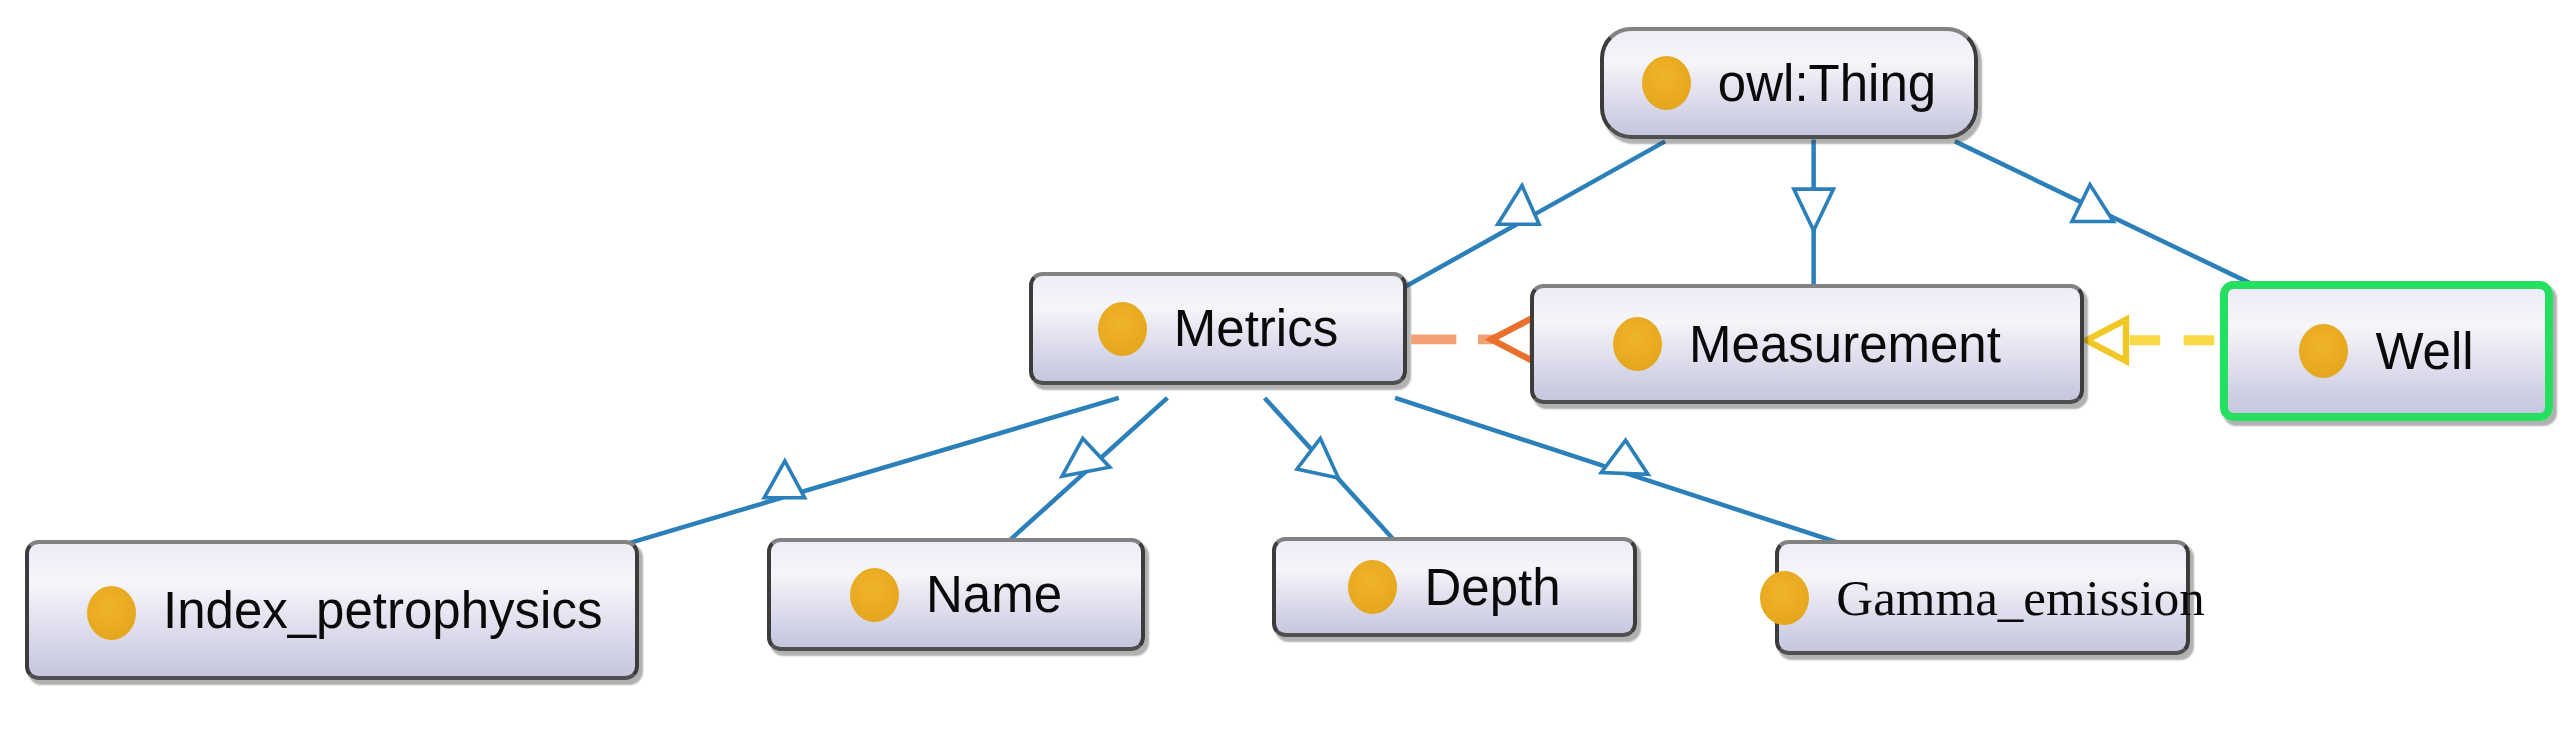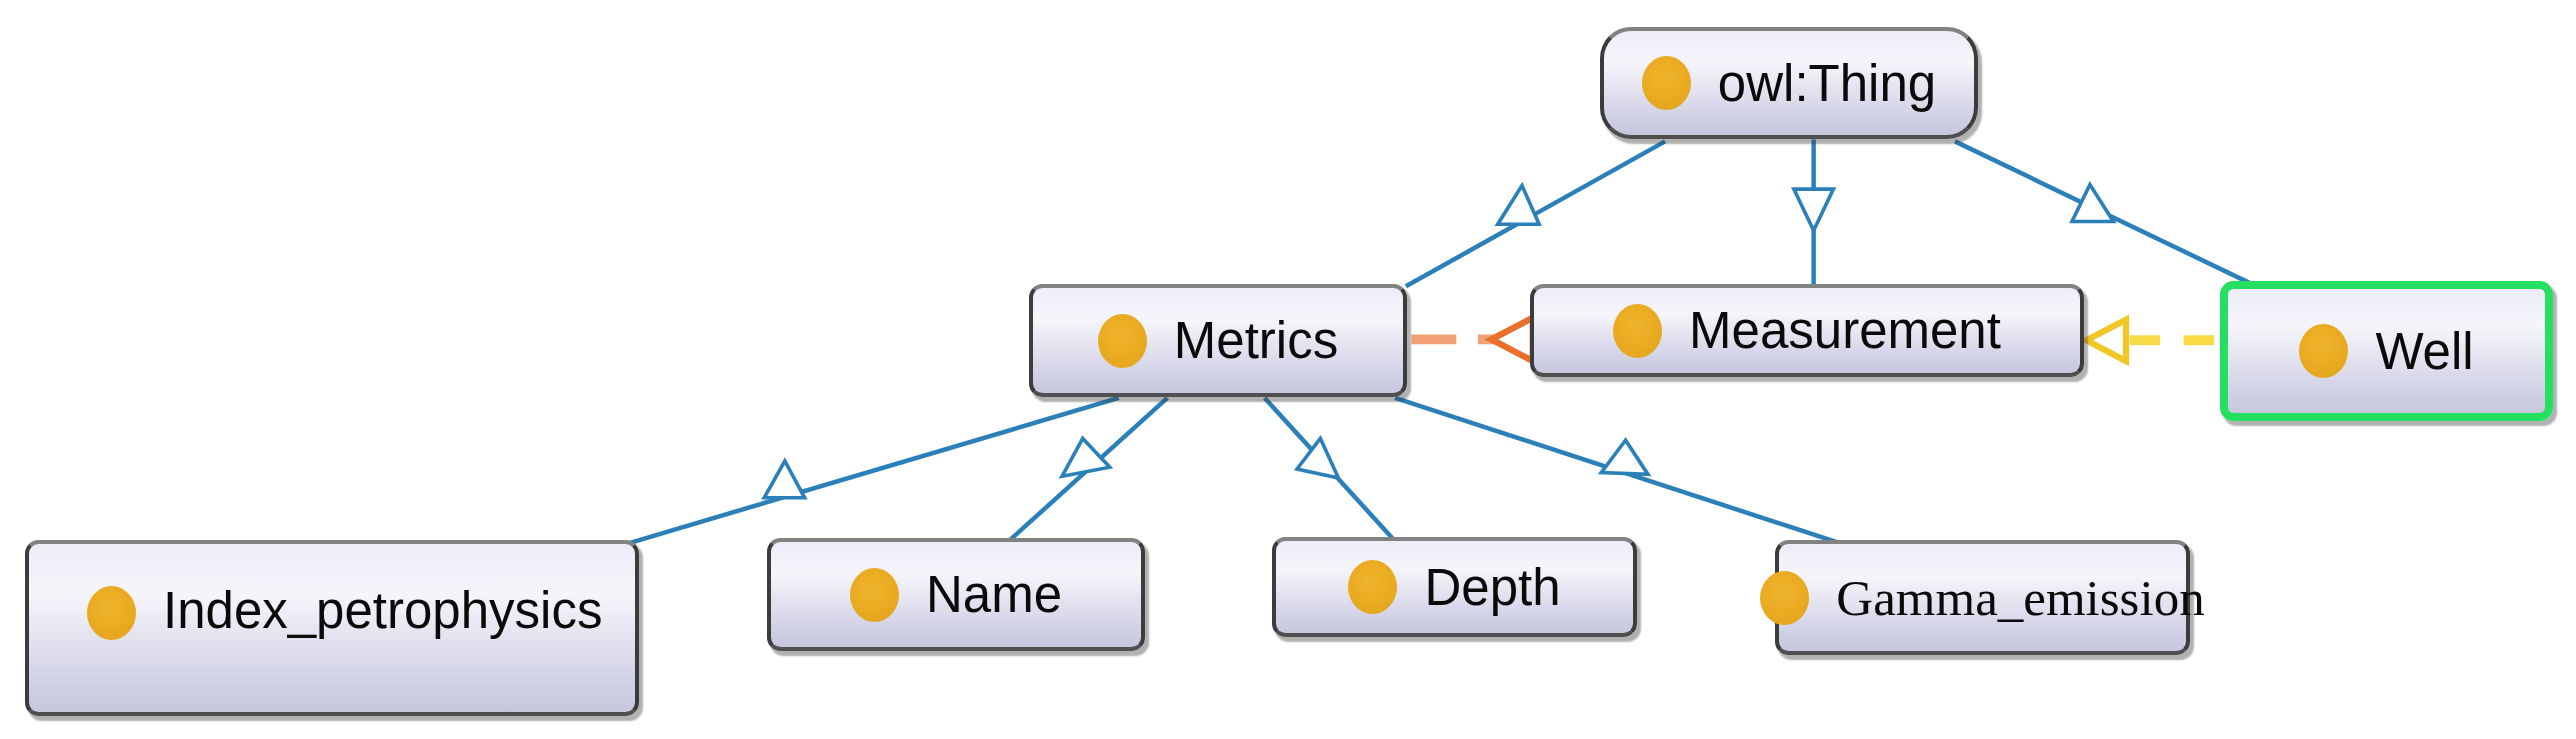--- a/index.html
+++ b/index.html
@@ -26,24 +26,24 @@
   .class-icon{width:49px;height:54px;border-radius:50%;flex:0 0 auto;
         background:radial-gradient(circle at 45% 40%, #f0b42c 0%, var(--class-icon) 70%);}
   .label{white-space:nowrap;}
 
   .node-tall{justify-content:flex-start;align-items:flex-start;padding:31px 0 0 58px;}
   .node-tall .class-icon{margin-top:10.8px;}
   .node-tall .label{white-space:normal;width:450px;overflow-wrap:anywhere;line-height:1.40;}
 
   
   #node-owl-thing   {left:1600px;top:27px; width:378px;height:112px;border-radius:31px;}
-  #node-metrics     {left:1029px;top:284px;width:378px;height:113px;}
-  #node-measurement {left:1530px;top:284px;width:554px;height:93px;}
+  #node-metrics     {left:1029px;top:272px;width:378px;height:113px;}
+  #node-measurement {left:1530px;top:284px;width:554px;height:120px;}
   #node-well        {left:2220px;top:281px;width:333px;height:140px;}
-  #node-index       {left:25px;  top:540px;width:614px;height:176px;}
+  #node-index       {left:25px;  top:540px;width:614px;height:140px;}
   #node-name        {left:767px; top:538px;width:378px;height:113px;}
   #node-depth       {left:1272px;top:537px;width:365px;height:100px;}
   #node-gamma       {left:1775px;top:540px;width:415px;height:115px;font-family:Liberation Serif, serif;}
 </style>
 </head>
 <body>
 
 <div id="canvas">
 
   <svg id="edges" width="2576" height="740" viewBox="0 0 2862 822">

